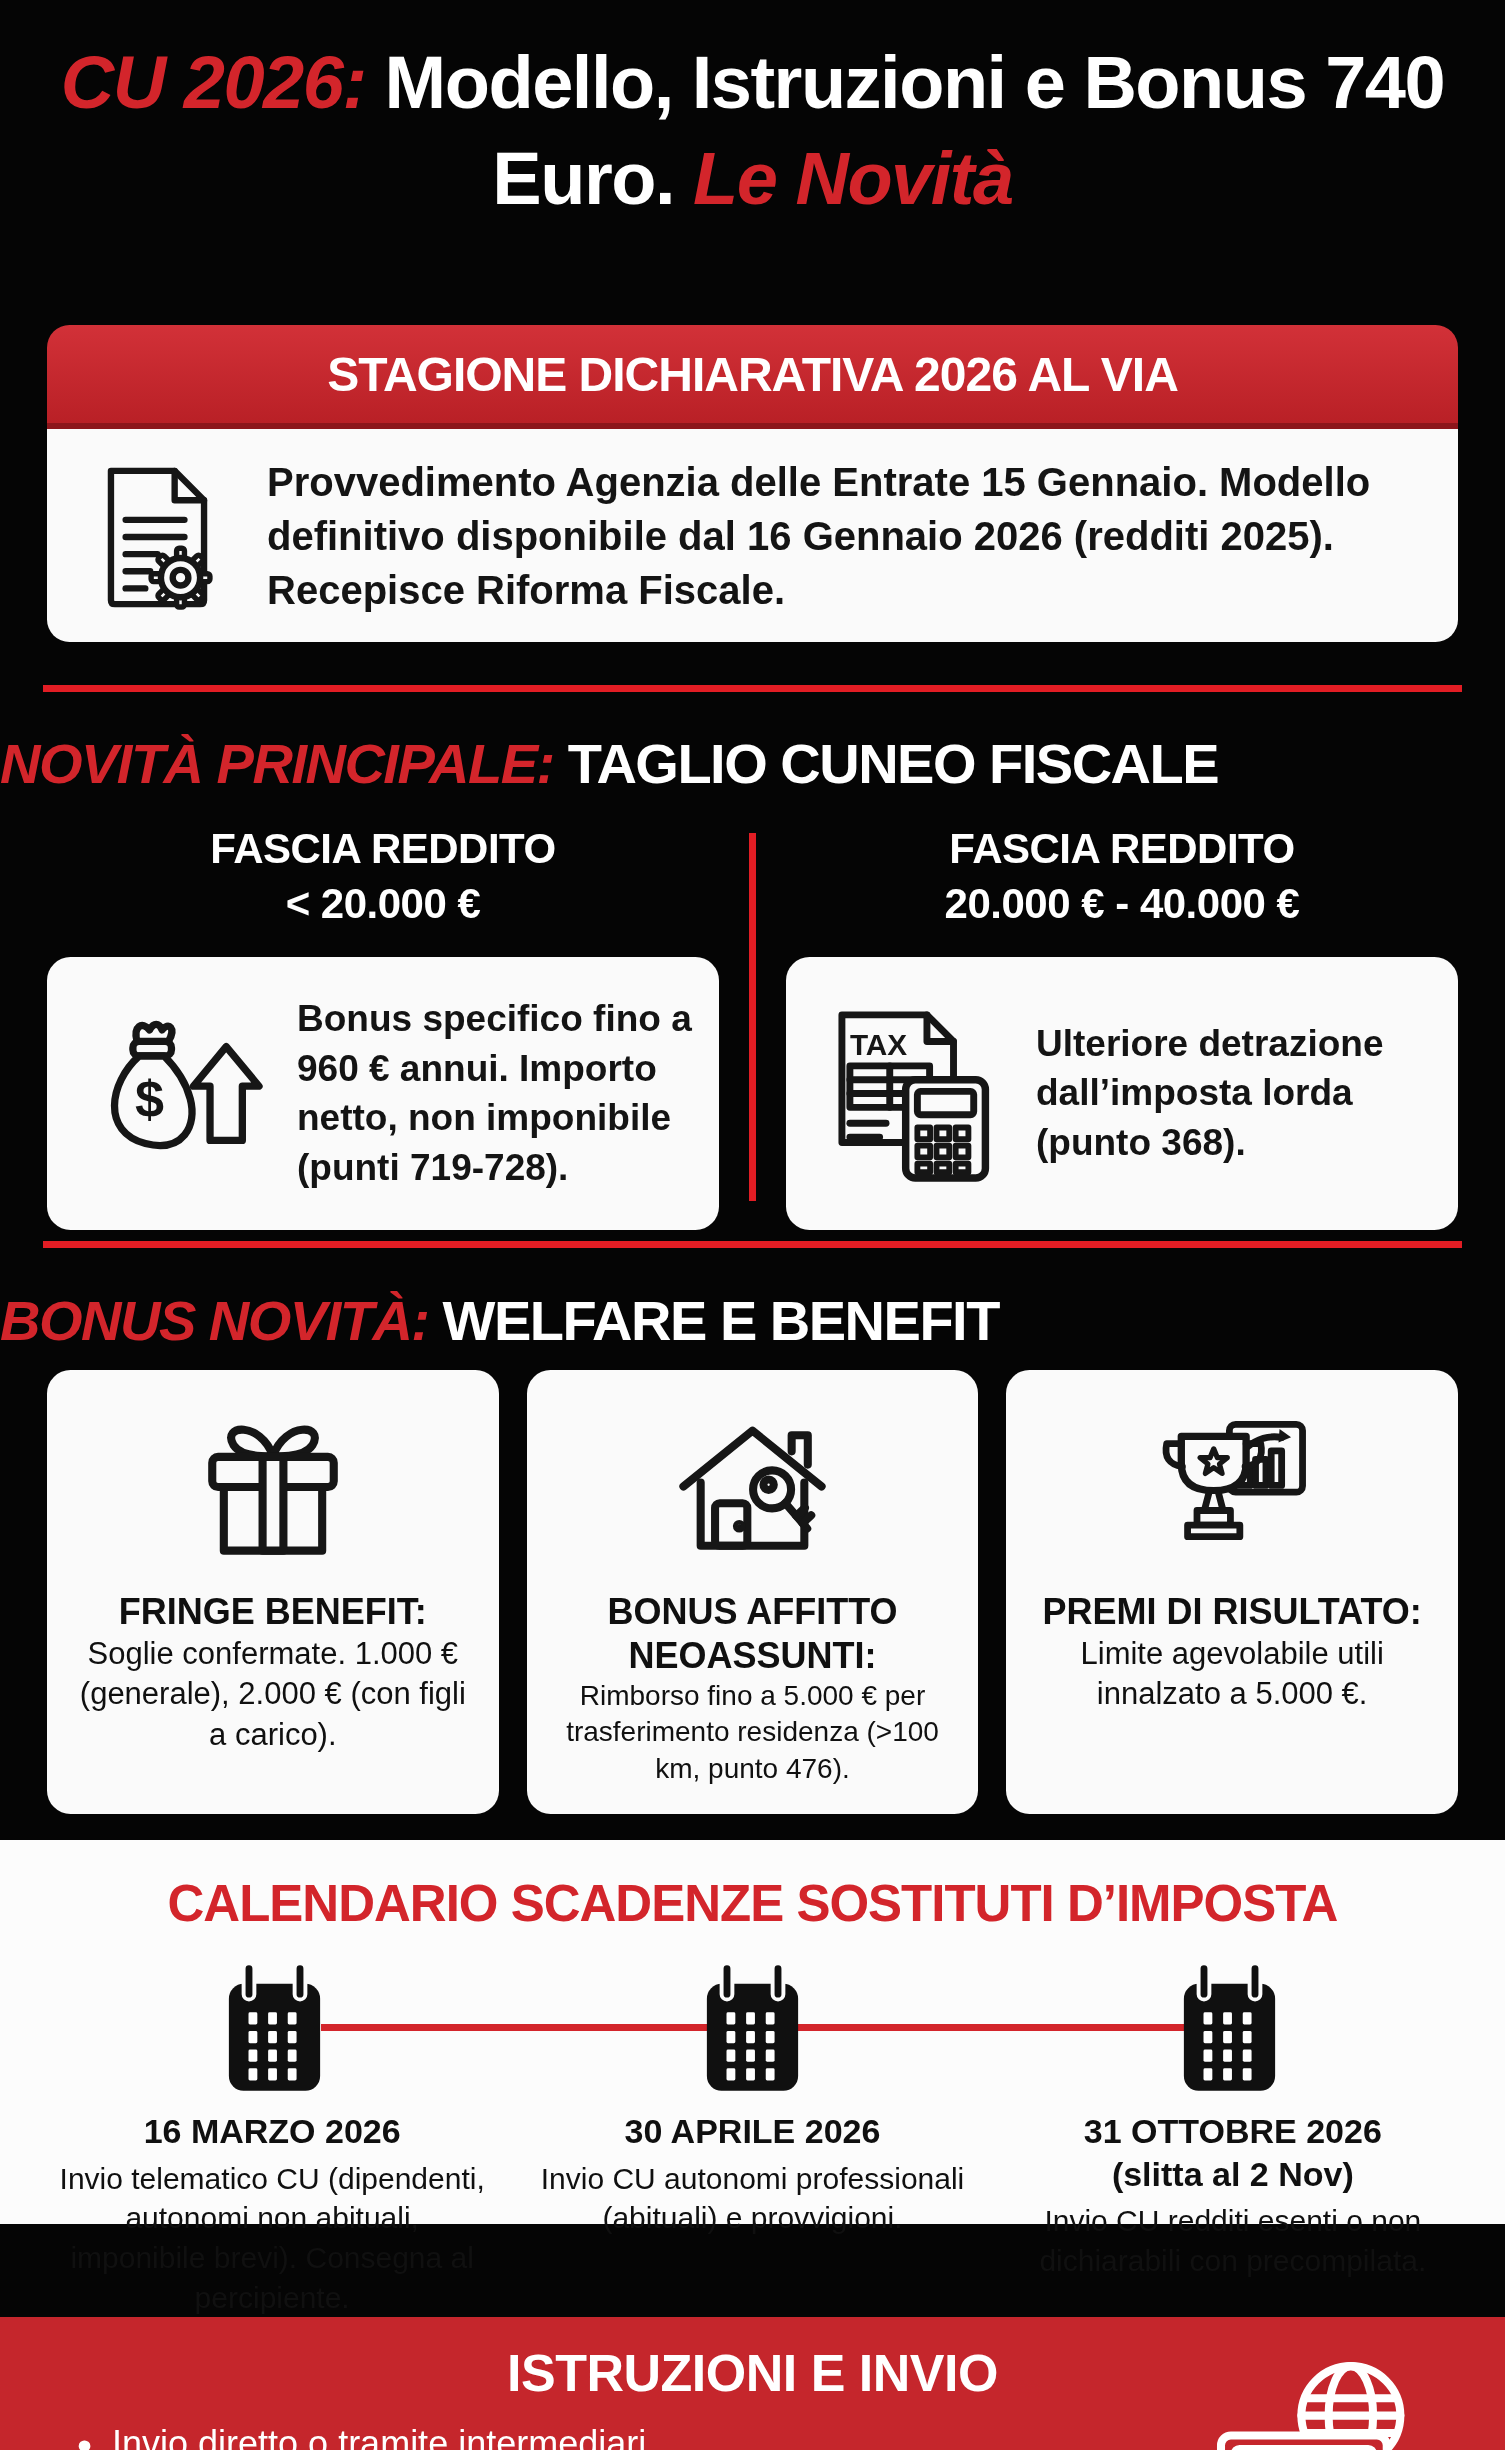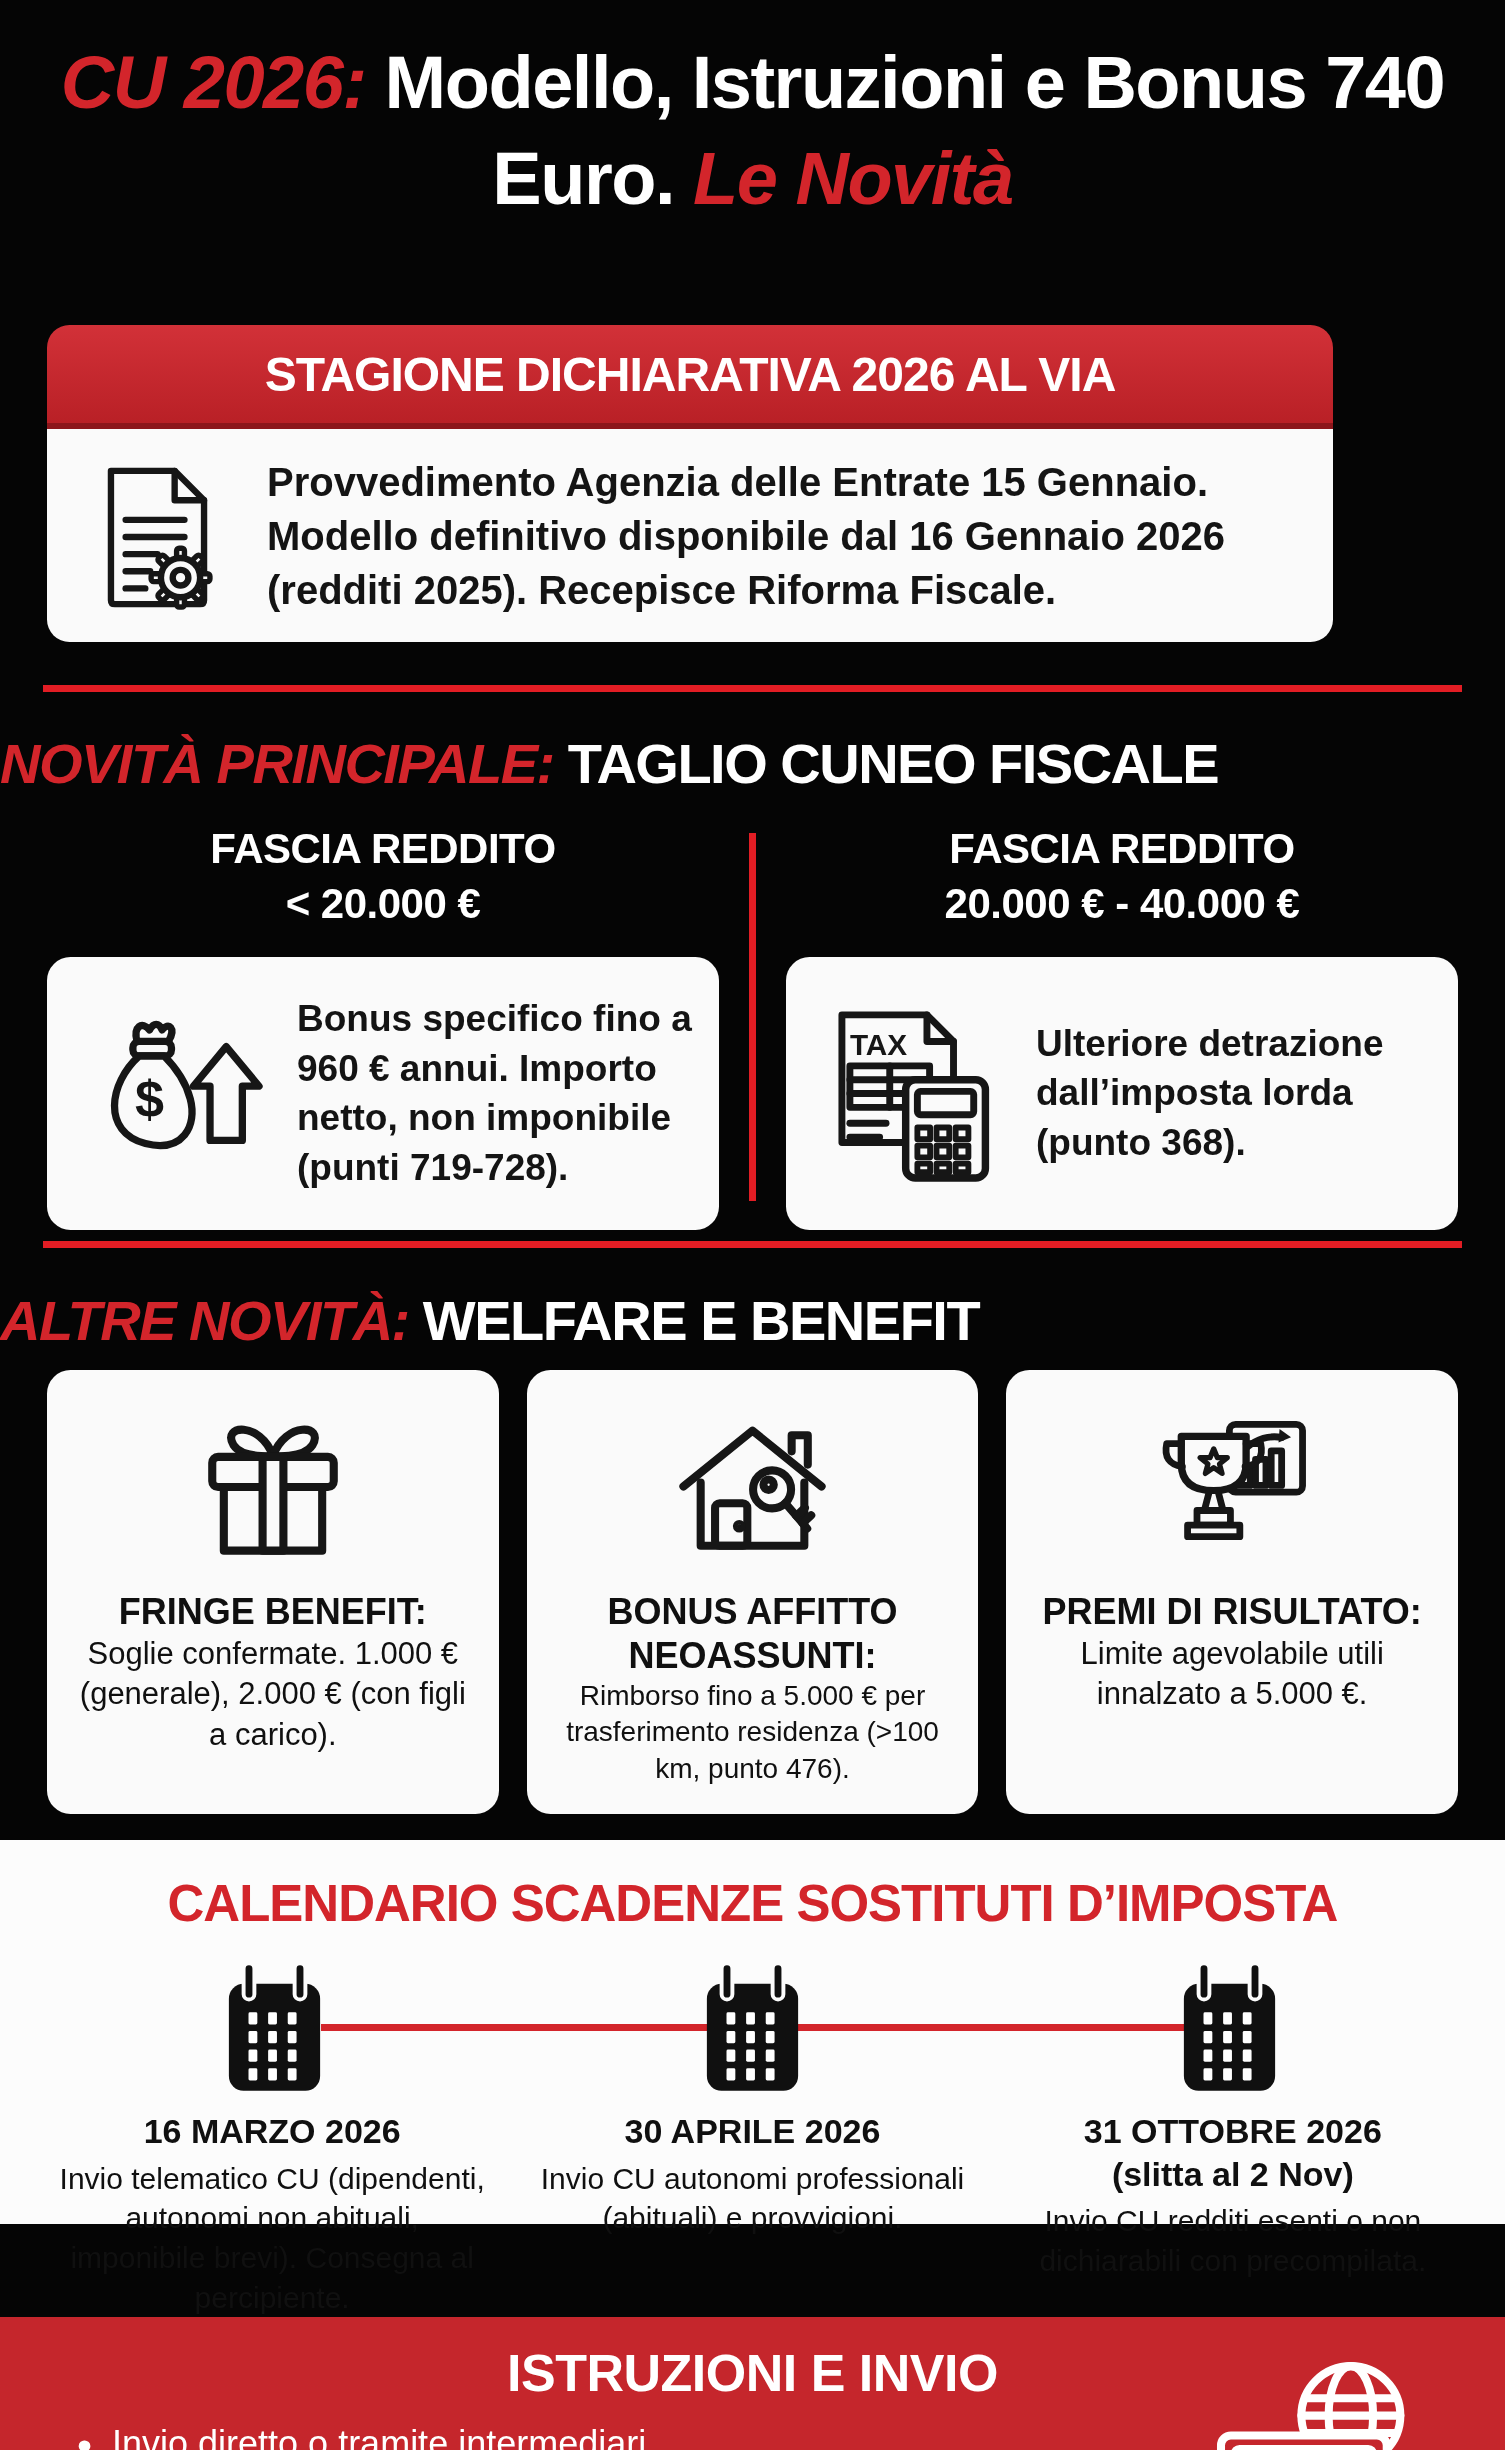--- a/index.html
+++ b/index.html
@@ -9,21 +9,21 @@
   }
   *{margin:0;padding:0;box-sizing:border-box;}
   html,body{width:1505px;height:2774px;}
   body{position:relative;background:var(--page_bg);overflow:hidden;
        font-family:"Liberation Sans",sans-serif;color:var(--white);}
 
   .title{position:absolute;top:35px;left:47px;width:1411px;text-align:center;
          font-size:74px;font-weight:800;line-height:1.3;letter-spacing:-1.5px;}
   .red-t{color:var(--accent_red);font-style:italic;}
 
-  .season{position:absolute;top:325px;left:47px;width:1286px;}
+  .season{position:absolute;top:325px;left:47px;width:1411px;}
   .season-banner{height:104px;border-radius:22.5px 22.5px 0 0;
       background:linear-gradient(180deg,#d23138 0%,#b92026 100%);
       border-bottom:6.9px solid var(--banner_red_dark);
       display:flex;align-items:center;justify-content:center;
       font-size:48px;font-weight:800;letter-spacing:-1px;color:var(--white);}
   .season-card{background:var(--card_bg);border-radius:0 0 22.5px 22.5px;
       display:flex;align-items:center;gap:34px;padding:25.5px 39px 25.5px 34px;}
   .season-card .icon-wrap{flex:0 0 152px;display:flex;justify-content:center;}
   .season-text{font-size:40px;font-weight:600;color:var(--text_dark);line-height:1.35;max-width:1107px;}
 
@@ -167,21 +167,21 @@
             <rect x="249" y="308" width="24" height="16"></rect>
         </g>
       </svg>
     </div>
     <p class="fascia-body">Ulteriore detrazione dall’imposta lorda (punto 368).</p>
   </div>
 </div>
 
 <div class="divider div2"></div>
 
-<h2 class="sec-heading h-welfare"><span class="red-t">ALTRE NOVITÀ:</span><span> WELFARE E BENEFIT</span></h2>
+<h2 class="sec-heading h-welfare"><span class="red-t">BONUS NOVITÀ:</span><span> WELFARE E BENEFIT</span></h2>
 
 <div class="cards-row">
 
   <div class="wcard">
     <div class="icon-wrap">
       <svg width="162" height="162" viewBox="0 0 280 280" fill="none" stroke="#161616" stroke-width="14" stroke-linecap="round" stroke-linejoin="round">
         <path d="M140 86 C118 26 50 32 72 68 C88 92 140 86 140 86 Z" fill="#fafafa"></path>
         <path d="M140 86 C162 26 230 32 208 68 C192 92 140 86 140 86 Z" fill="#fafafa"></path>
         <rect x="35" y="88" width="210" height="52" rx="10" fill="#fafafa"></rect>
         <rect x="55" y="140" width="170" height="110" fill="#fafafa"></rect>

